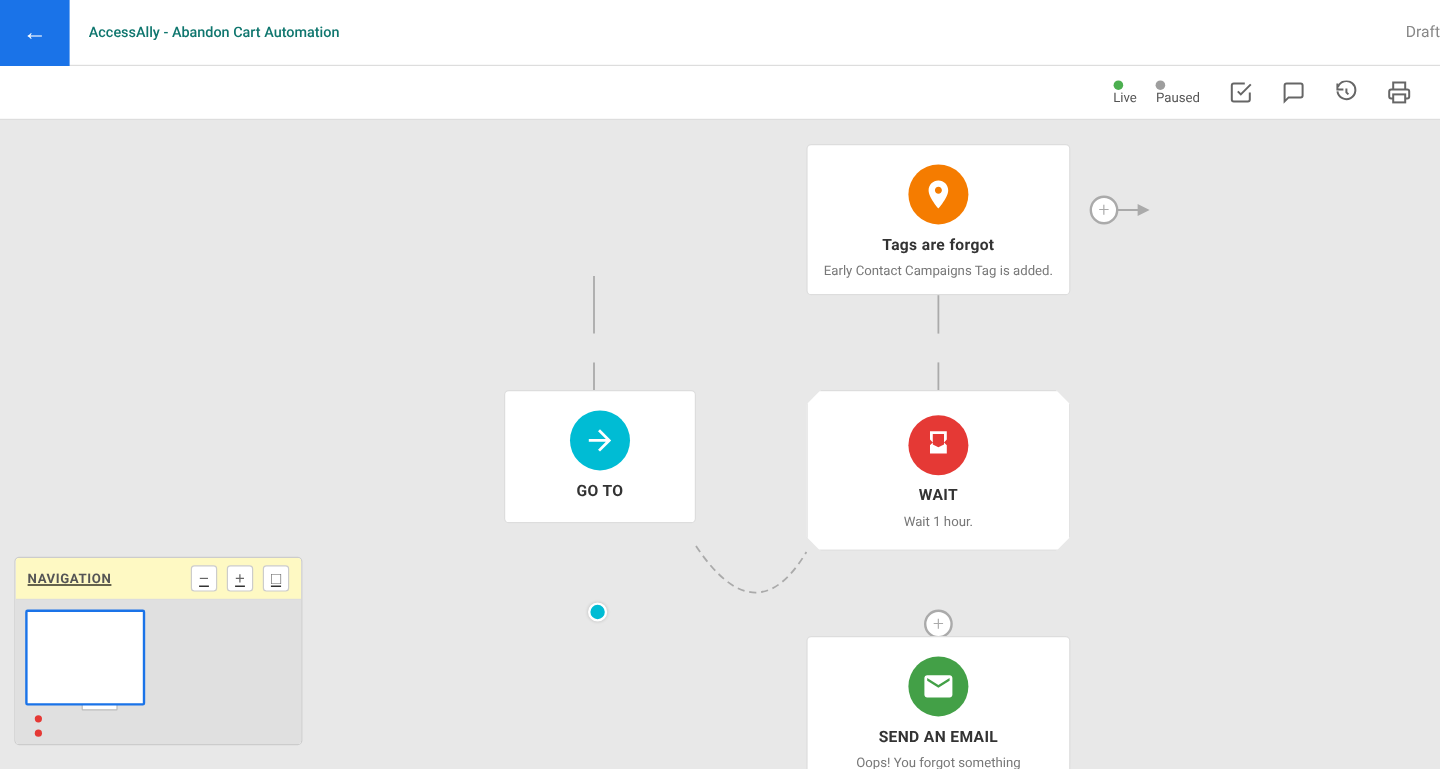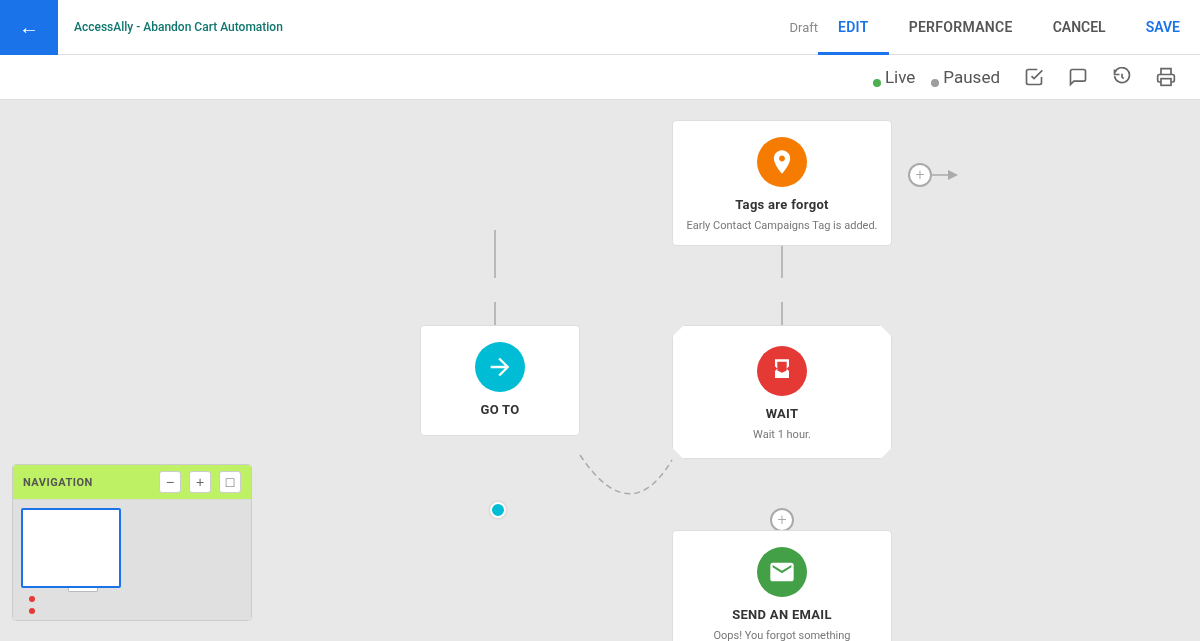--- a/index.html
+++ b/index.html
@@ -106,25 +106,26 @@
     .status-dot {
       width: 8px;
       height: 8px;
       border-radius: 50%;
       display: inline-block;
       margin-right: 4px;
     }
     .status-live { background: #4caf50; }
     .status-paused { background: #9e9e9e; }
     .status-label {
-      font-size: 17px;
+      font-size: 11px;
       color: #555;
       display: flex;
-      align-items: flex-end;
+      align-items: flex-start;
       margin-right: 8px;
+      flex-direction: column;
     }
     .toolbar-icon {
       width: 36px;
       height: 36px;
       display: flex;
       align-items: center;
       justify-content: center;
       border-radius: 4px;
       cursor: pointer;
       color: #666;
@@ -244,26 +245,27 @@
       position: absolute;
       bottom: 20px;
       left: 12px;
       background: #fff;
       border: 1px solid #ccc;
       border-radius: 4px;
       width: 240px;
       overflow: hidden;
     }
     .nav-panel-header {
-      background: #bef264;
+      background: #fef9c3;
       border-bottom: 1px solid #ddd;
       padding: 6px 10px;
       display: flex;
       align-items: center;
       gap: 8px;
+      text-decoration: underline;
     }
     .nav-panel-title {
       font-size: 11px;
       font-weight: 700;
       color: #555;
       letter-spacing: 0.5px;
       flex: 1;
     }
     .nav-ctrl-btn {
       width: 22px;
@@ -304,26 +306,20 @@
     
     .bg-green { background: #43a047; }
   </style>
 </head>
 <body>
 
 <div class="header">
   <button class="back-btn">←</button>
   <span class="app-title">AccessAlly - Abandon Cart Automation</span>
   <span class="draft-badge">Draft</span>
-  <div class="header-nav">
-    <div class="header-nav-item active">EDIT</div>
-    <div class="header-nav-item">PERFORMANCE</div>
-    <div class="header-cancel">CANCEL</div>
-    <div class="header-save">SAVE</div>
-  </div>
 </div>
 
 <div class="sub-header">
   <span class="status-label">
     <span class="status-dot status-live"></span>
     <span>Live</span>
   </span>
   <span class="status-label">
     <span class="status-dot status-paused"></span>
     <span>Paused</span>

